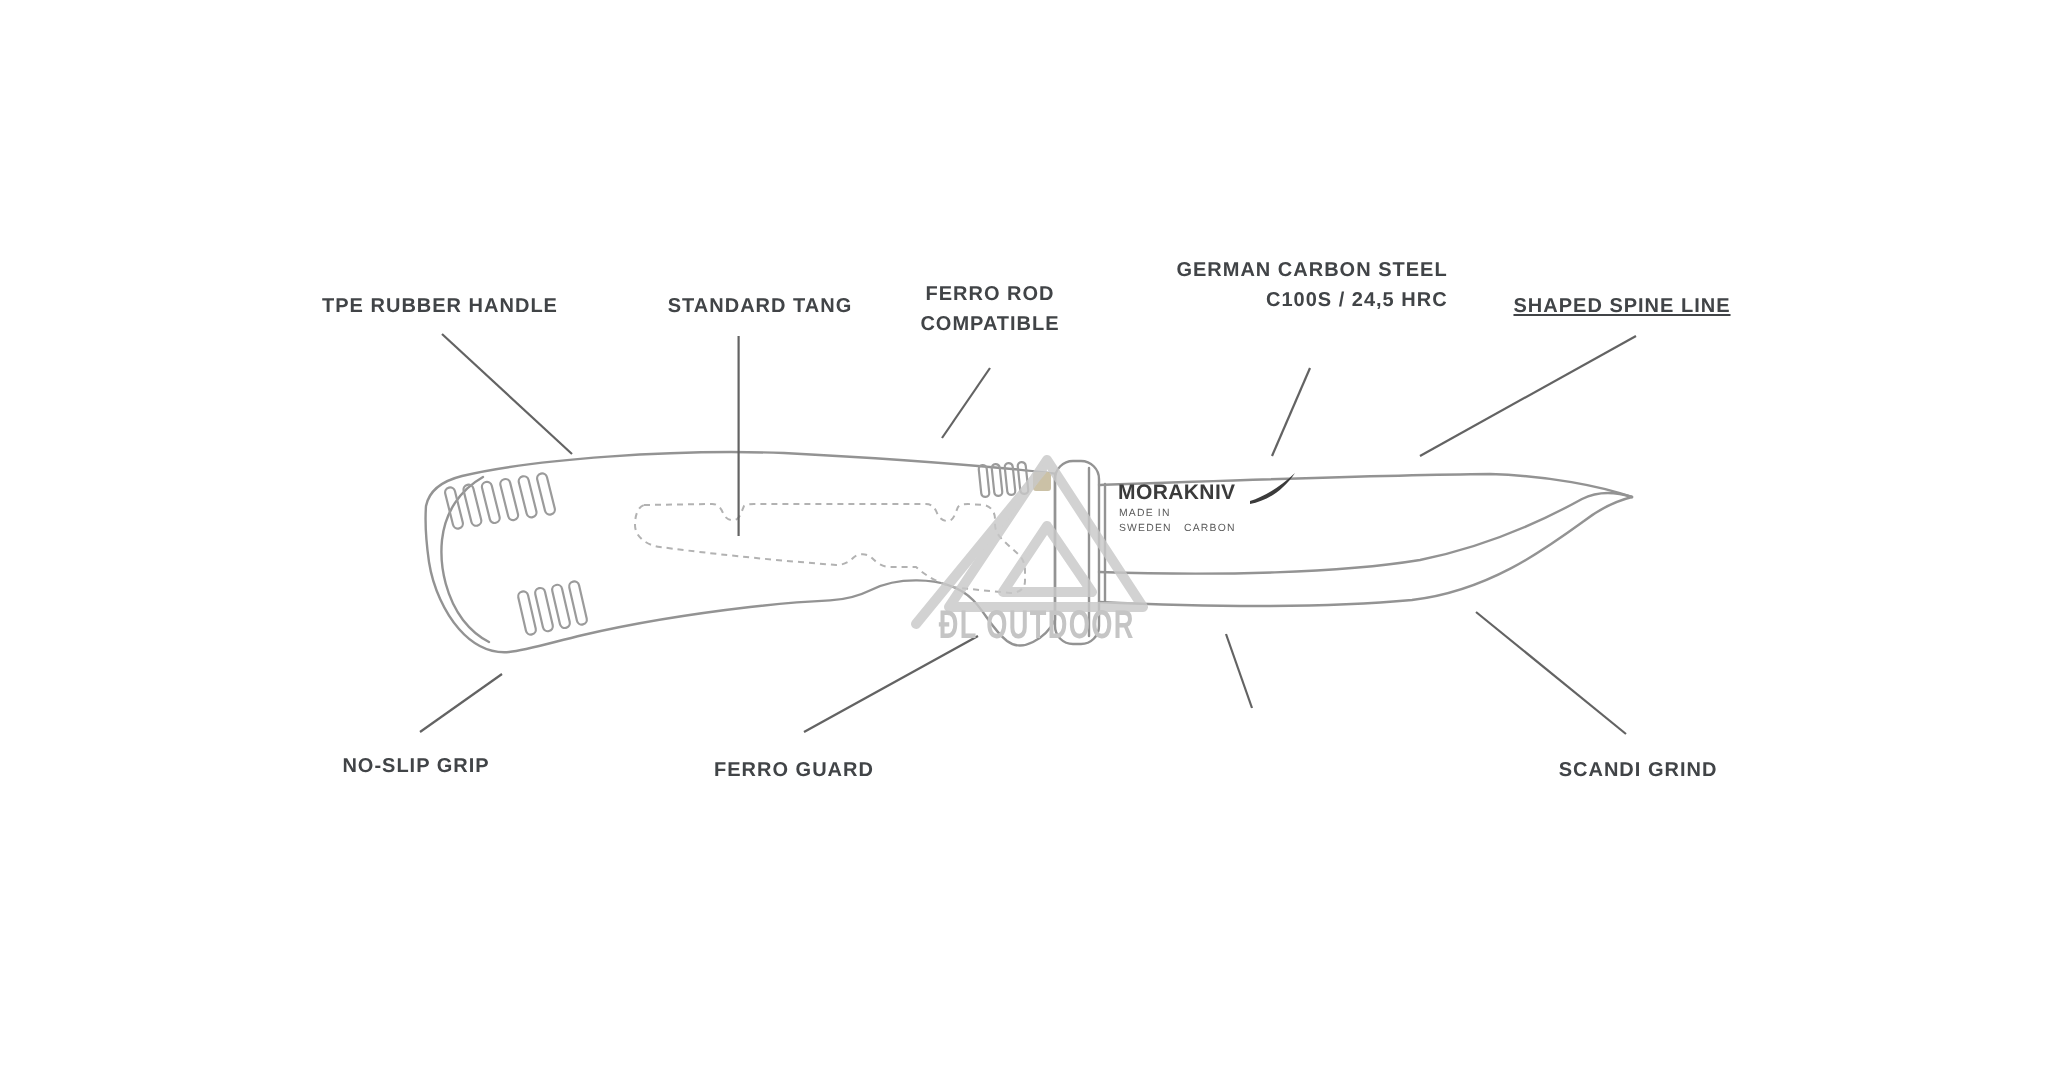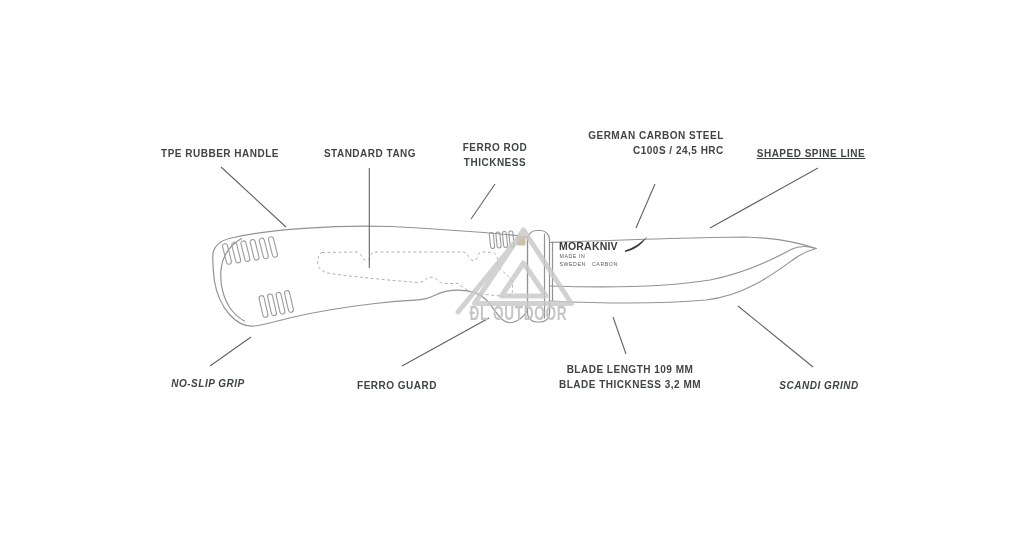--- a/index.html
+++ b/index.html
@@ -149,48 +149,44 @@
       <line x1="738" y1="306" x2="813" y2="367"></line>
     </g>
   </svg>
 
   <div class="wm-text">ĐL OUTDOOR</div>
 
   <div class="label" style="left:220px; top:146px;">
     <div>TPE RUBBER HANDLE</div>
   </div>
 
-  <div class="label" style="left:370px; top:146px;">
+  <div class="label" style="left:380px; top:146px;">
     <div>STANDARD TANG</div>
   </div>
 
   <div class="label" style="left:495px; top:140px;">
     <div>FERRO ROD</div>
-    <div>THICKNESS</div>
+    <div>COMPATIBLE</div>
   </div>
 
   <div class="label" style="left:656px; top:128px;text-align:right;">
     <div>GERMAN CARBON STEEL</div>
     <div>C100S / 24,5 HRC</div>
   </div>
 
   <div class="label" style="left:811px; top:146px;text-decoration:underline;">
     <div>SHAPED SPINE LINE</div>
   </div>
 
-  <div class="label" style="left:208px; top:376px;font-style:italic;">
+  <div class="label" style="left:208px; top:376px;">
     <div>NO-SLIP GRIP</div>
   </div>
 
   <div class="label" style="left:397px; top:378px;">
     <div>FERRO GUARD</div>
   </div>
 
-  <div class="label" style="left:630px; top:362px;">
-    <div>BLADE LENGTH 109 MM</div>
-    <div>BLADE THICKNESS 3,2 MM</div>
-  </div>
 
-  <div class="label" style="left:819px; top:378px;font-style:italic;">
+  <div class="label" style="left:819px; top:378px;">
     <div>SCANDI GRIND</div>
   </div>
 
 </div>
 
 </body></html>

